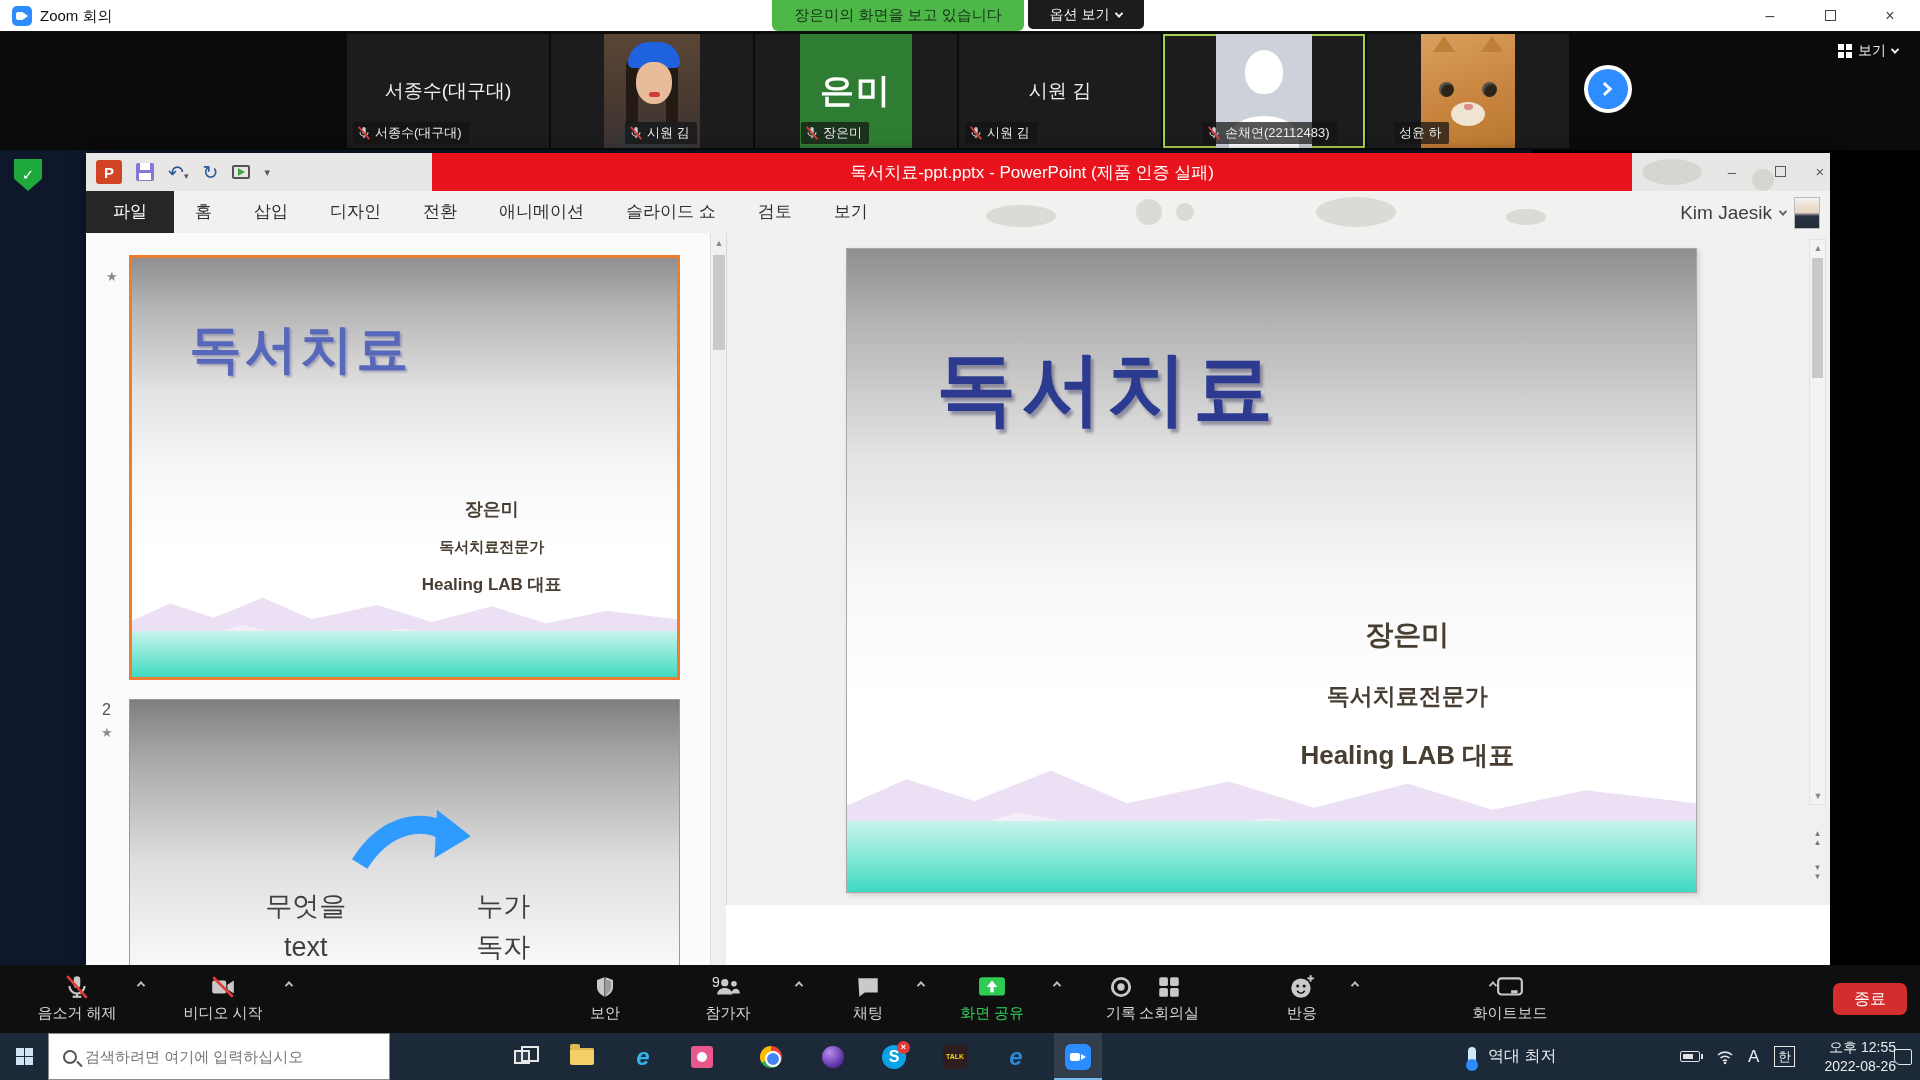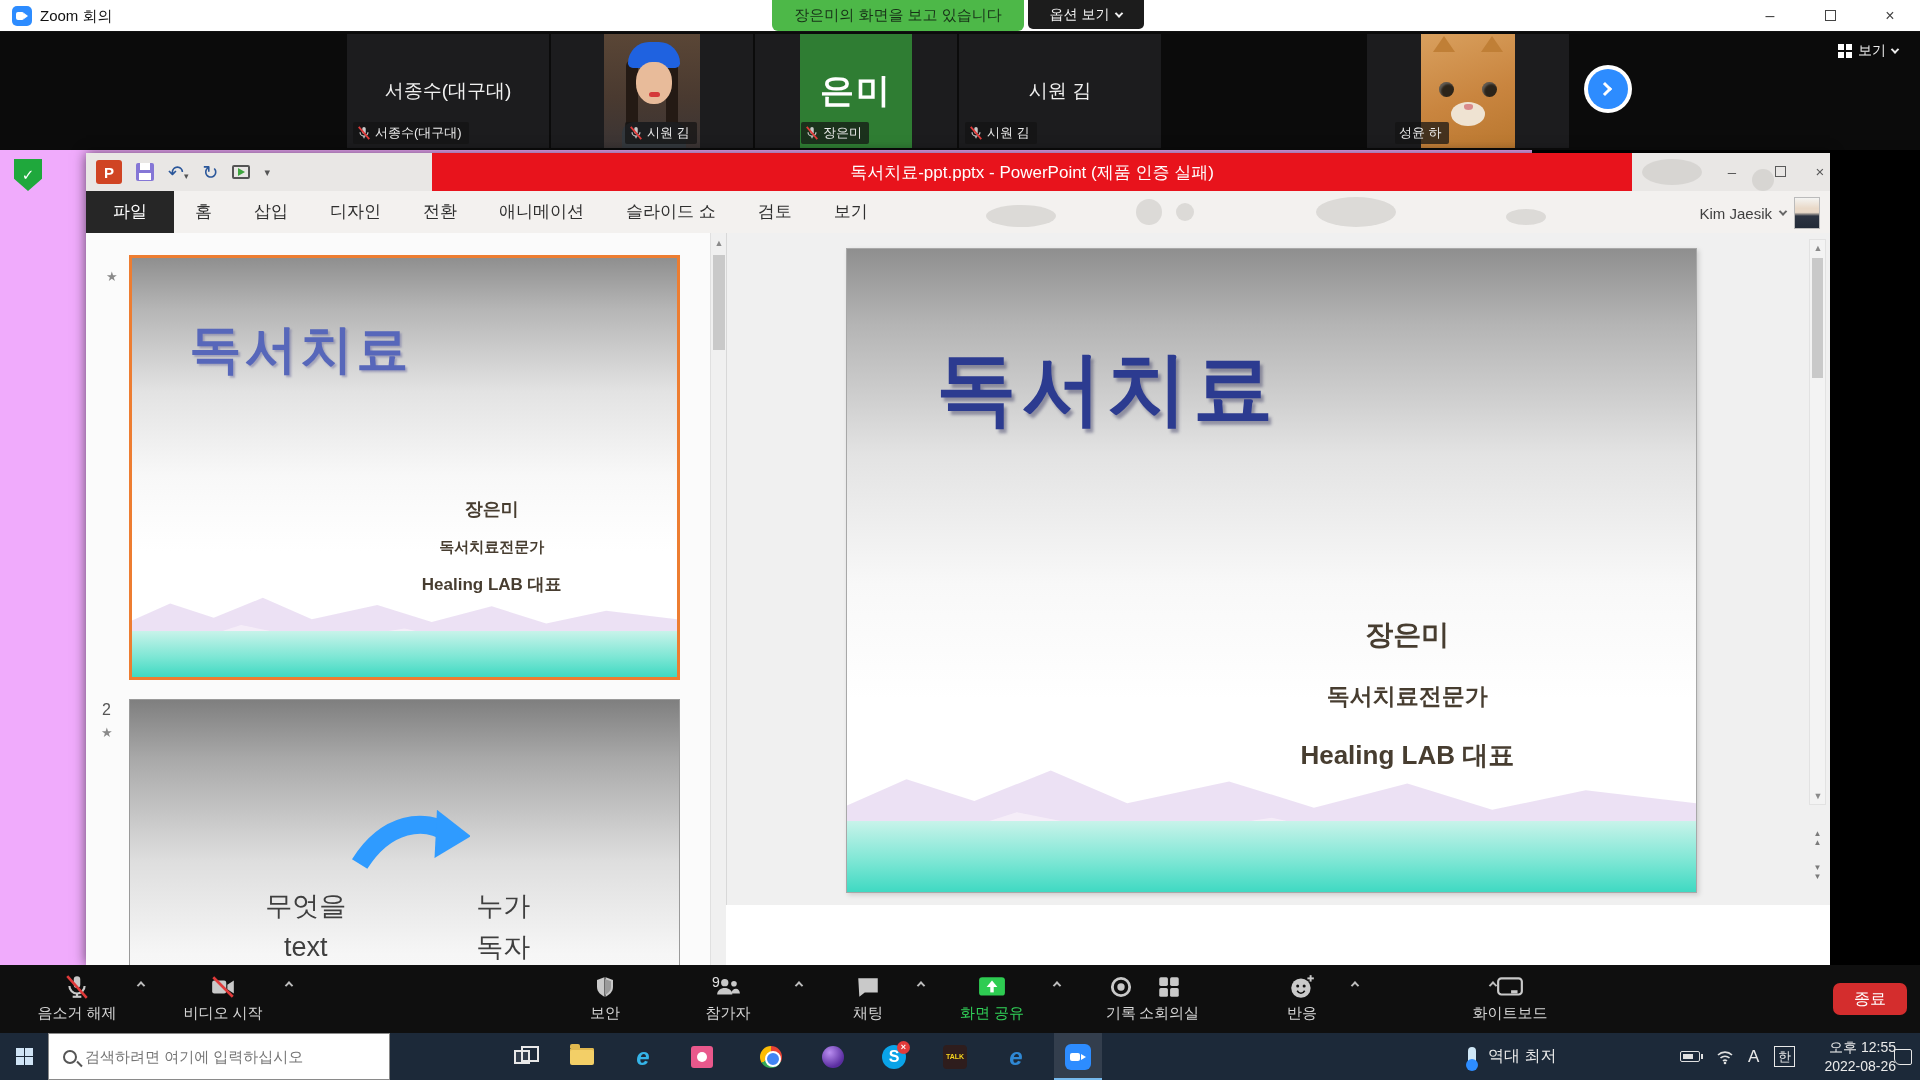--- a/index.html
+++ b/index.html
@@ -1,18 +1,18 @@
 <!DOCTYPE html>
 <html><head>
 <meta charset="utf-8">
 <style>
   * { margin:0; padding:0; box-sizing:border-box; }
   html,body { width:1920px; height:1080px; overflow:hidden; background:#000;
     font-family:"Liberation Sans","DejaVu Sans",sans-serif; }
-  #stage { position:relative; width:1532px; height:1080px; background:#f0abfc; }
+  #stage { position:relative; width:1532px; height:1080px; background:#0f172a; }
 
   
   .os-titlebar { position:absolute; left:0; top:0; width:1920px; height:32px; background:#fff; border-bottom:1px solid #111; }
   .zoom-app-icon { position:absolute; left:12px; top:6px; width:20px; height:20px; background:#2d8cff; border-radius:5px; }
   .zoom-app-icon::before { content:""; position:absolute; left:4px; top:6px; width:8px; height:8px; background:#fff; border-radius:2px; }
   .zoom-app-icon::after { content:""; position:absolute; left:12px; top:7px; border-left:4px solid #fff; border-top:3px solid transparent; border-bottom:3px solid transparent; }
   .os-title { position:absolute; left:40px; top:7px; font-size:15px; color:#111; }
   .os-banner { position:absolute; left:772px; top:0; width:252px; height:31px; background:#4db848; border-radius:0 0 6px 6px; color:#173017; font-size:15px; display:flex; align-items:center; justify-content:center; }
   .os-options { position:absolute; left:1028px; top:0; width:116px; height:29px; background:#1c1c1c; border-radius:0 0 5px 5px; color:#f2f2f2; font-size:14px; display:flex; align-items:center; justify-content:center; gap:7px; }
   .winctl { position:absolute; top:4px; width:24px; height:24px; color:#444; font-size:16px; text-align:center; line-height:24px; }
@@ -75,21 +75,21 @@
   .qat-more { color:#555; font-size:11px; letter-spacing:1px; }
   .red-bar { position:absolute; left:346px; top:0; width:1200px; height:38px; background:#e8131c; color:#fff; font-size:17px; display:flex; align-items:center; justify-content:center; }
   .title-right { position:absolute; left:1546px; top:0; width:198px; height:38px; background:#e9e7e5; }
   .ppt-ctl { position:absolute; top:8px; width:30px; height:22px; color:#5a5a5a; text-align:center; font-size:15px; line-height:22px; }
   .ppt-ctl .maxbox { display:inline-block; width:11px; height:11px; border:1.5px solid #5a5a5a; margin-top:5px; }
 
   .ppt-tabs { position:absolute; left:0; top:38px; width:1744px; height:42px; background:#f3f1ef; display:flex; }
   .tab { padding:0 21px; line-height:42px; font-size:17px; color:#2f2f2f; }
   .tab.file { background:#262626; color:#fff; padding:0 27px; }
   .account { position:absolute; right:10px; top:44px; display:flex; align-items:center; gap:8px; z-index:3; }
-  .account .acc-name { font-size:15px; color:#3f3f3f; }
+  .account .acc-name { font-size:19px; color:#3f3f3f; }
   .acc-photo { width:26px; height:32px; background:linear-gradient(180deg,#f4f4f2 0%,#e9d9c8 34%,#e9d9c8 48%,#2c3442 60%,#222b38 100%); border:1px solid #bbb; }
   
   .doodle { position:absolute; background:#c9c6c3; opacity:.55; border-radius:50%; z-index:1; }
 
   .ppt-body { position:absolute; left:0; top:80px; width:1744px; height:732px; background:#fff; }
   .thumbs { position:absolute; left:0; top:0; width:624px; height:732px; background:#fbfbfb; }
   .slide-mark { position:absolute; color:#8a8a8a; font-size:13px; }
   .slide-num { position:absolute; color:#555; font-size:16px; }
   .thumb1 { position:absolute; left:43px; top:22px; width:551px; height:425px; border:3px solid #ed7d31; }
   .thumb2 { position:absolute; left:43px; top:466px; width:551px; height:425px; border:1px solid #9a9a9a; }
@@ -133,21 +133,21 @@
   .s2-block { position:absolute; width:24%; text-align:center; color:#3f3f3f; font-size:27px; line-height:1.5; }
   .s2-left { left:20%; top:44%; }
   .s2-right { left:56%; top:44%; }
   .s2-arrow { position:absolute; }
 
   
   .zoom-toolbar { position:absolute; left:0; top:965px; width:1920px; height:68px; background:#0f0f0f; }
   .zbtn { position:absolute; top:7px; text-align:center; color:#d6d6d6; font-size:15px; }
   .zbtn .ic { height:30px; display:flex; align-items:center; justify-content:center; }
   .zbtn .lbl { margin-top:2px; white-space:nowrap; }
-  .zbtn.share .lbl { color:#31d158; }
+  .zbtn.share .lbl { color:#31d158;font-family:Liberation Serif, serif; }
   .zchev { position:absolute; top:16px; color:#bdbdbd; }
   .pcount { position:absolute; font-size:14px; color:#e2e2e2; top:2px; }
   .leave-btn { position:absolute; left:1833px; top:18px; width:74px; height:32px; background:#d42d2d; border-radius:7px; color:#fff; font-size:16px; display:flex; align-items:center; justify-content:center; }
 
   
   .taskbar { position:absolute; left:0; top:1033px; width:1920px; height:47px; background:#1c2939; }
   .start-btn { position:absolute; left:0; top:0; width:48px; height:47px; display:flex; align-items:center; justify-content:center; }
   .win-logo { width:17px; height:17px; background:
     linear-gradient(#cfe3f5,#cfe3f5) 0 0/8px 8px no-repeat, linear-gradient(#cfe3f5,#cfe3f5) 9px 0/8px 8px no-repeat,
     linear-gradient(#cfe3f5,#cfe3f5) 0 9px/8px 8px no-repeat, linear-gradient(#cfe3f5,#cfe3f5) 9px 9px/8px 8px no-repeat; }
@@ -256,20 +256,35 @@
       <div class="name-tag">
         <svg class="mini-ic" viewBox="0 0 16 16">
             <rect x="6" y="1" width="4" height="8" rx="2" fill="#c9c9c9"></rect>
             <path d="M3.5 7a4.5 4.5 0 0 0 9 0" stroke="#c9c9c9" fill="none" stroke-width="1.4"></path>
             <line x1="8" y1="11.5" x2="8" y2="14" stroke="#c9c9c9" stroke-width="1.4"></line>
             <line x1="2" y1="1" x2="14" y2="15" stroke="#e03a3a" stroke-width="2"></line>
           </svg>
         <span>시원 김</span>
       </div>
     </div>
+    <div class="tile selected" style="left:1163px;">
+      <div class="pillar ph-avatar">
+        <div class="head"></div>
+          <div class="shoulders"></div>
+      </div>
+      <div class="name-tag" style="left:40px;">
+        <svg class="mini-ic" viewBox="0 0 16 16">
+            <rect x="6" y="1" width="4" height="8" rx="2" fill="#c9c9c9"></rect>
+            <path d="M3.5 7a4.5 4.5 0 0 0 9 0" stroke="#c9c9c9" fill="none" stroke-width="1.4"></path>
+            <line x1="8" y1="11.5" x2="8" y2="14" stroke="#c9c9c9" stroke-width="1.4"></line>
+            <line x1="2" y1="1" x2="14" y2="15" stroke="#e03a3a" stroke-width="2"></line>
+          </svg>
+        <span>손채연(22112483)</span>
+      </div>
+    </div>
     <div class="tile" style="left:1367px;">
       <div class="pillar ph-cat">
         <div class="ear" style="left:12px;"></div>
           <div class="ear" style="right:12px;"></div>
         <div class="eye" style="left:18px;"></div>
           <div class="eye" style="right:18px;"></div>
         <div class="muzzle"></div>
           <div class="nose"></div>
       </div>
       <div class="name-tag" style="left:28px;">

